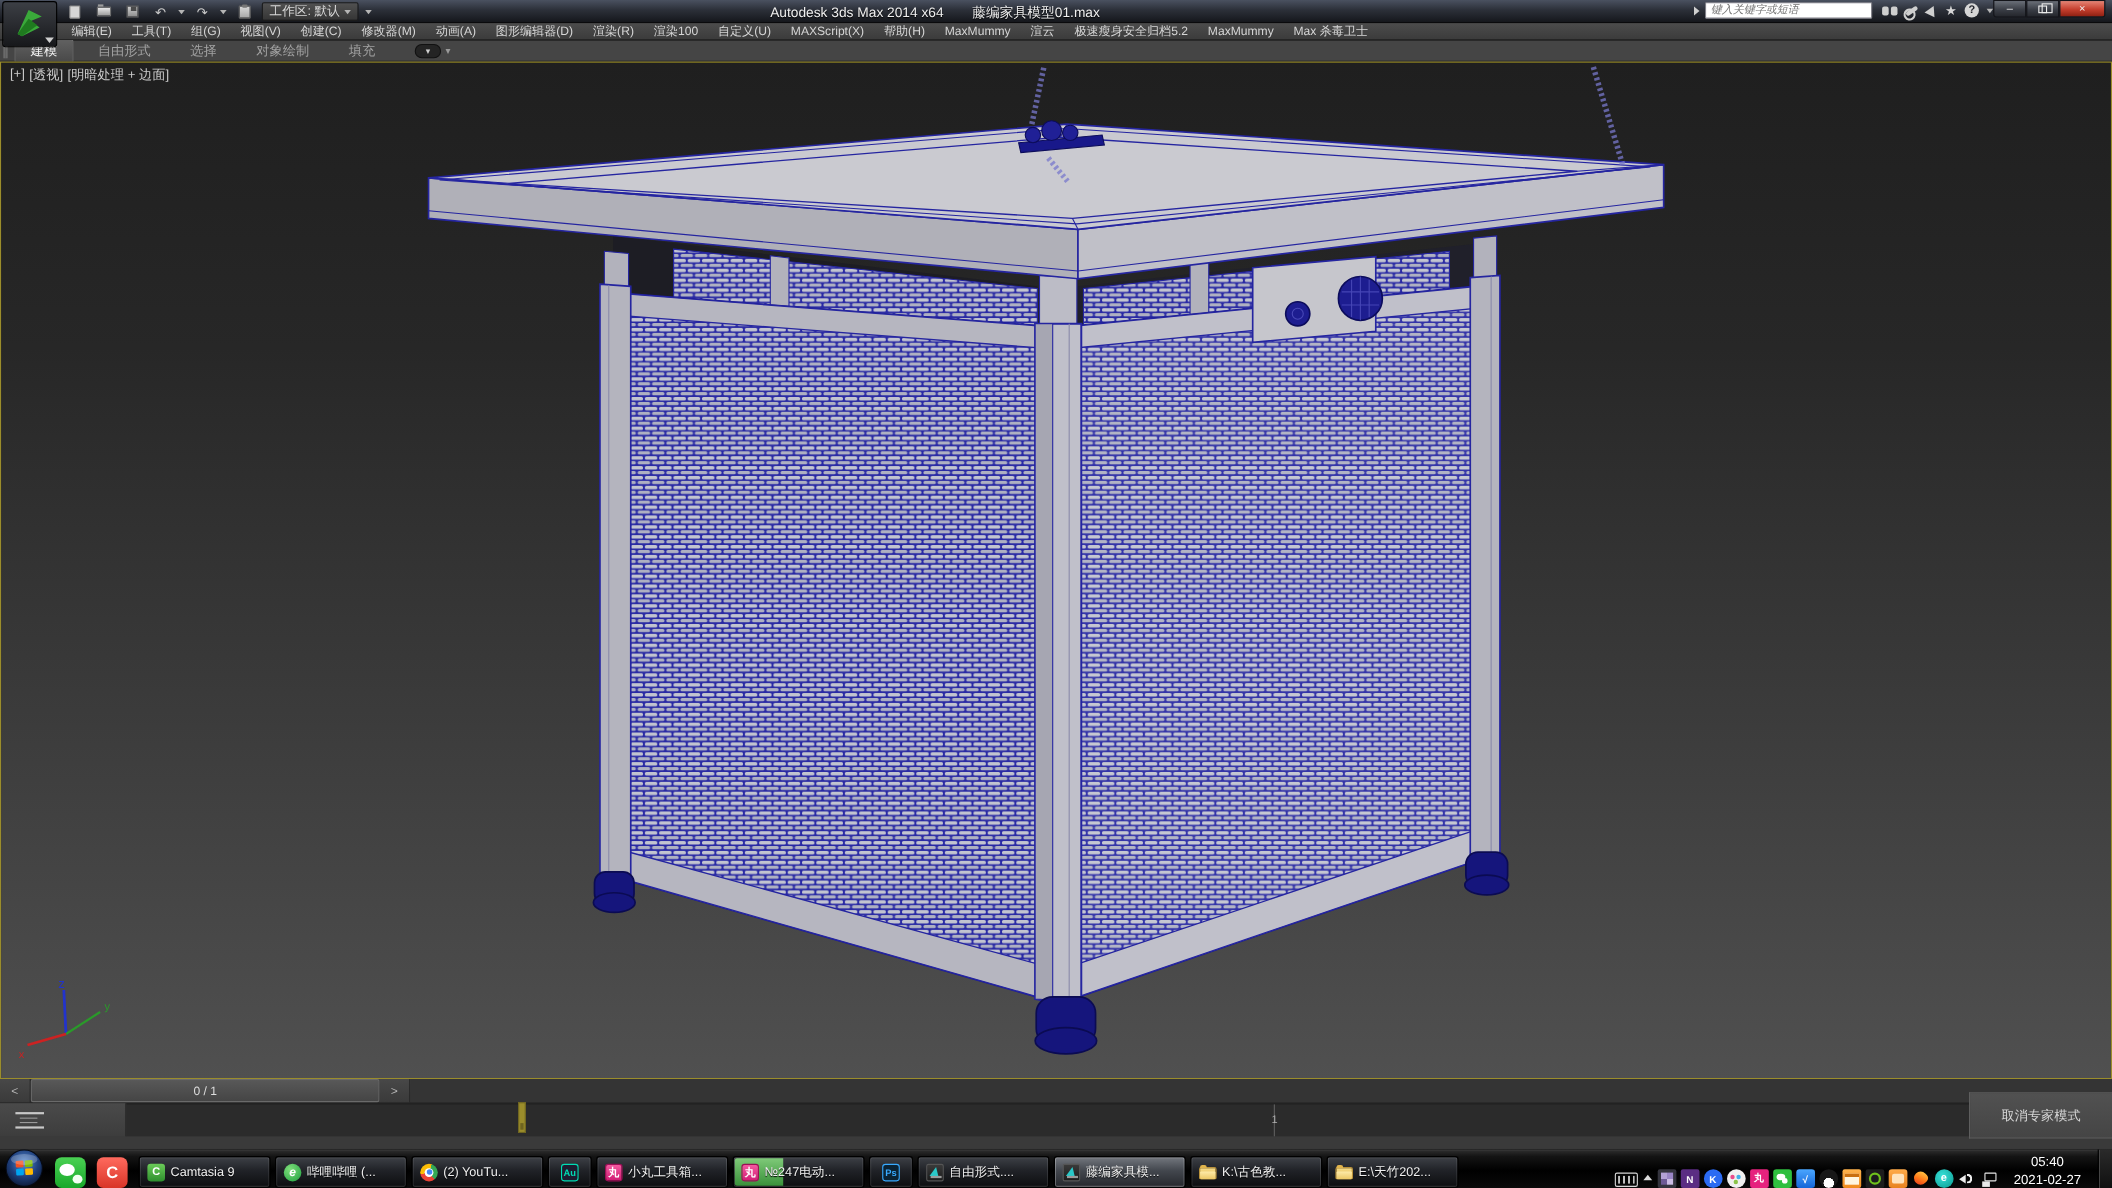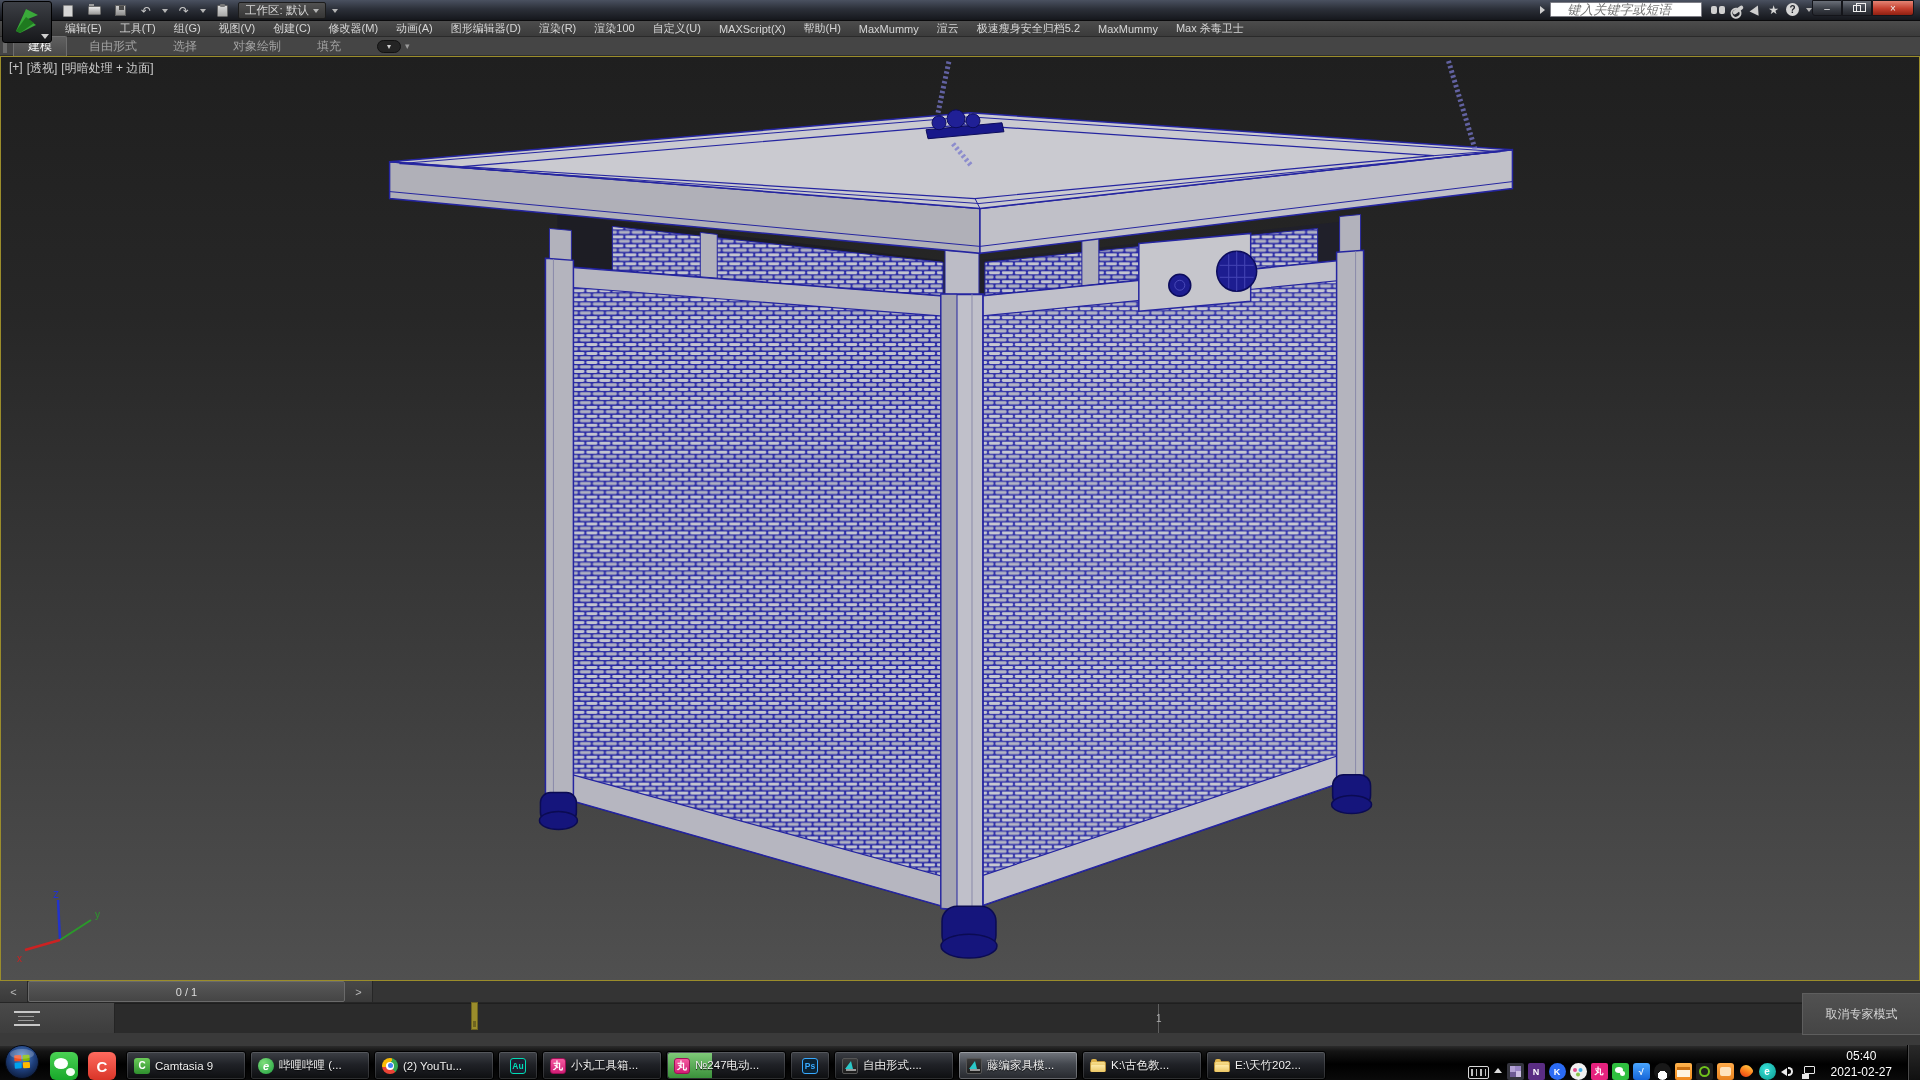--- a/index.html
+++ b/index.html
@@ -26,21 +26,21 @@
   .icon-floppy { width:11px; height:11px; background:linear-gradient(#cfcfcf,#8f8f8f); border:1px solid #5f5f5f; position:relative; }
   .icon-floppy::before { content:""; position:absolute; top:0; left:3px; width:5px; height:4px; background:#4a4a4a; }
   .icon-clip { width:11px; height:12px; background:linear-gradient(#d8d8d8,#a8a8a8); border:1px solid #666; border-radius:1px; position:relative; }
   .icon-clip::before { content:""; position:absolute; top:-2px; left:2px; width:5px; height:3px; background:#777; border-radius:1px; }
   .workspace-box { display:flex; align-items:center; gap:4px; height:17px; padding:0 6px;
     background:linear-gradient(#515151,#353535); border:1px solid #1c1c1c; border-radius:2px; color:#d8d8d8; font-size:11.5px; }
   .title-center { position:absolute; left:500px; width:700px; top:3px; text-align:center; font-size:12.5px; color:#f0f0f0; text-shadow:0 1px 1px #000; }
   .title-center .doc { margin-left:26px; }
   .infocenter { position:absolute; right:104px; top:2px; display:flex; align-items:center; gap:5px; }
   .ic-toggle { width:0; height:0; border-top:4px solid transparent; border-bottom:4px solid transparent; border-left:5px solid #cfcfcf; }
-  .ic-search { width:152px; height:15px; font-size:13px; font-style:italic; color:#666; border:1px solid #7e7e86; padding:0 16px; background:#fff; border-radius:1px; font-family:inherit; }
+  .ic-search { width:152px; height:15px; font-size:10px; font-style:italic; color:#666; border:1px solid #7e7e86; padding:0 4px; background:#fff; border-radius:1px; font-family:inherit; }
   .ic-icons { display:flex; align-items:center; gap:7px; padding:0 4px; }
   .ic-binoc { position:relative; width:14px; height:10px; }
   .ic-binoc::before, .ic-binoc::after { content:""; position:absolute; top:1px; width:6px; height:8px; background:#cfcfcf; border-radius:2px; }
   .ic-binoc::before { left:0; } .ic-binoc::after { right:0; }
   .ic-key { width:12px; height:4px; background:#cfcfcf; border-radius:2px; transform:rotate(-35deg); position:relative; }
   .ic-key::before { content:""; position:absolute; left:-3px; top:-2px; width:7px; height:7px; border:2px solid #cfcfcf; border-radius:50%; background:transparent; }
   .ic-sat { width:0; height:0; border-left:5px solid transparent; border-right:5px solid transparent; border-bottom:9px solid #cfcfcf; transform:rotate(25deg); }
   .ic-star { color:#d6d6d6; font-size:12px; line-height:1; }
   .ic-help { width:13px; height:13px; border-radius:50%; background:#d6d6d6; color:#23252c; font-size:10px; font-weight:bold; display:flex; align-items:center; justify-content:center; }
   .win-controls { position:absolute; right:6px; top:0; display:flex; }
@@ -87,21 +87,21 @@
   .curve-btn { width:115px; background:linear-gradient(#4a4a4a,#3d3d3d); border-right:1px solid #242424; display:flex; align-items:center; padding-left:14px; }
   .curve-glyph { width:26px; height:15px; border-top:2px solid #c8c8c8; border-bottom:2px solid #c8c8c8; position:relative; }
   .curve-glyph::before { content:""; position:absolute; left:4px; top:3px; width:16px; height:1px; background:#9a9a9a; box-shadow:0 4px 0 #9a9a9a; }
   .trackbar { flex:1; position:relative; background:#2b2b2b; border-top:1px solid #1f1f1f; }
   .time-marker { position:absolute; left:356px; top:-2px; width:7px; height:28px; background:var(--accent-gold); border:1px solid #6e6420; }
   .time-marker::after { content:""; position:absolute; left:1px; bottom:2px; width:3px; height:6px; background:#6e6420; }
   .frame-tick { position:absolute; left:1040px; top:0; height:100%; display:flex; align-items:center; }
   .frame-tick i { position:absolute; left:3px; top:0; bottom:0; width:1px; background:#8a8a8a; opacity:.55; }
   .frame-tick span { position:relative; color:#b0b0b0; font-size:10px; padding-left:1px; }
   .tl-bottom { height:11px; background:#3a3a3a; }
-  .expert-btn { position:absolute; right:0; top:12px; width:118px; height:42px;
+  .expert-btn { position:absolute; right:0; top:12px; width:130px; height:42px;
     background:linear-gradient(#515151,#454545); border:1px solid #5e5e5e; border-right:none;
     color:#d6d6d6; font-size:12px; display:flex; align-items:center; justify-content:center; }
 
   
   .taskbar { position:absolute; bottom:0; left:0; right:0; height:35px;
     background:linear-gradient(#303030 0%, #141414 18%, #000 55%, #0a0a0a 100%);
     box-shadow:inset 0 1px 0 #3a3a3a; display:flex; align-items:flex-end; padding-left:4px; gap:5px; z-index:20; }
   .start-orb { width:36px; height:36px; margin-top:-2px; border-radius:50%; flex:none; position:relative; }
   .pinned-icon { width:28px; height:28px; flex:none; position:relative; margin:0 5px; }
   .task-btn { position:relative; width:120px; height:29px; flex:none; display:flex; align-items:center; gap:5px; padding:0 7px;
@@ -210,20 +210,23 @@
       <span class="mini-caret"></span>
       <span class="qat-btn">
           <span class="icon-clip"></span>
         </span>
       <span class="workspace-box">
         <span>工作区: 默认</span>
         <span class="mini-caret"></span>
       </span>
       <span class="mini-caret"></span>
     </div>
+    <div class="title-center">
+      <span>Autodesk 3ds Max  2014 x64</span><span class="doc">藤编家具模型01.max</span>
+    </div>
     <div class="infocenter">
       <span class="ic-toggle"></span>
       <input class="ic-search" placeholder="键入关键字或短语" style="">
       <span class="ic-icons">
         <span class="ic-binoc"></span>
         <span class="ic-key"></span>
         <span class="ic-sat"></span>
         <span class="ic-star">★</span>
         <span class="ic-help">?</span>
         <span class="mini-caret"></span>

